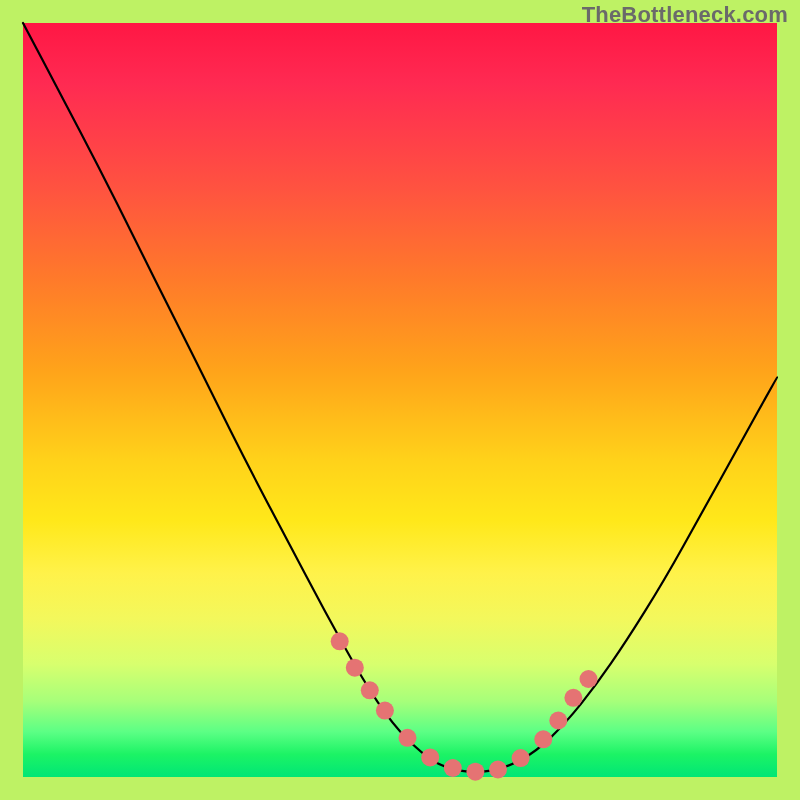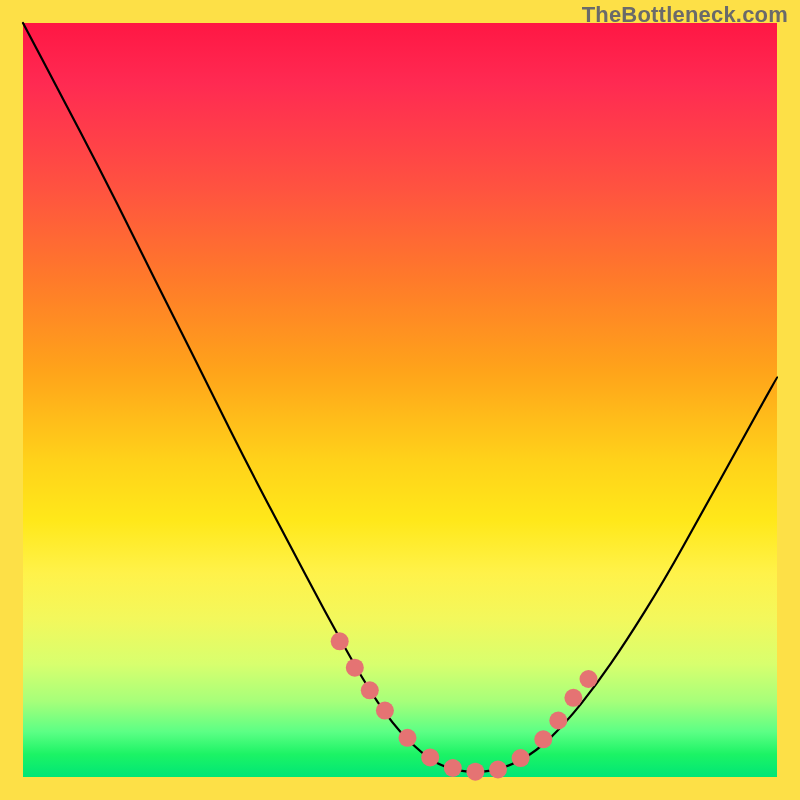--- a/index.html
+++ b/index.html
@@ -9,21 +9,21 @@
     height: 800px;
     background: #000;
     overflow: hidden;
   }
   .frame {
     position: absolute;
     left: 0;
     top: 0;
     width: 800px;
     height: 800px;
-    background: #fde047;
+    background: #bef264;
   }
   .plot {
     position: absolute;
     left: 23px;
     top: 23px;
     width: 754px;
     height: 754px;
     
     background: linear-gradient(
       to bottom,

